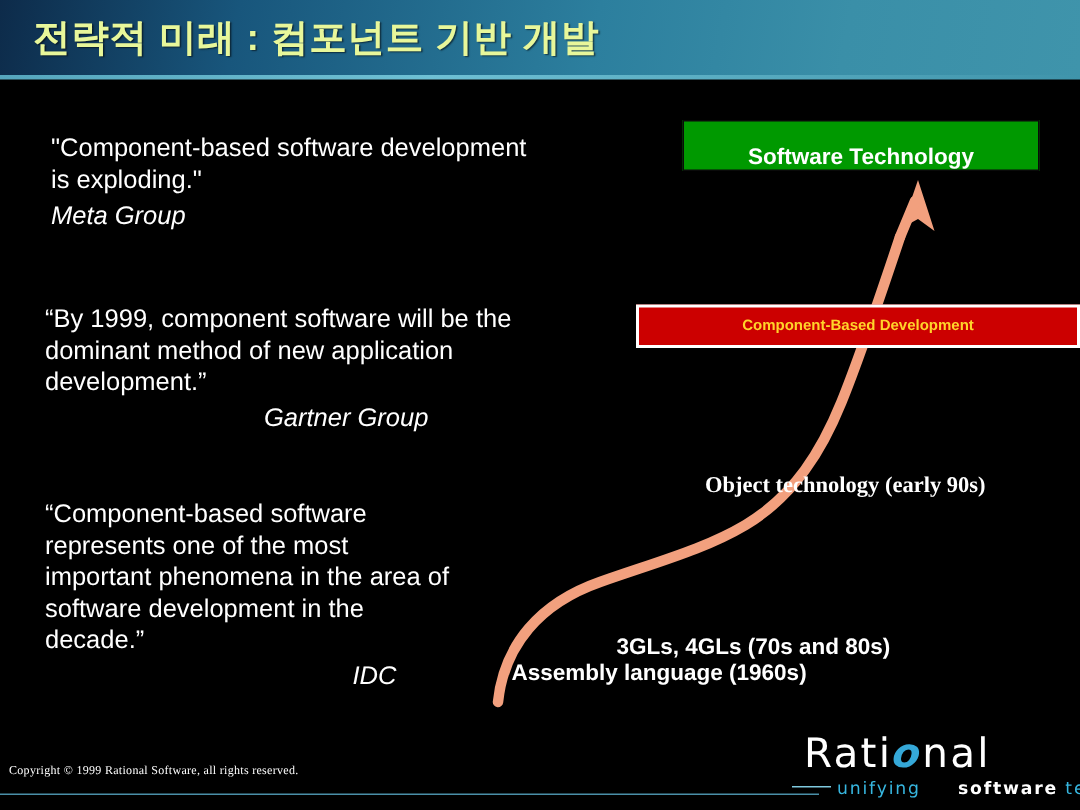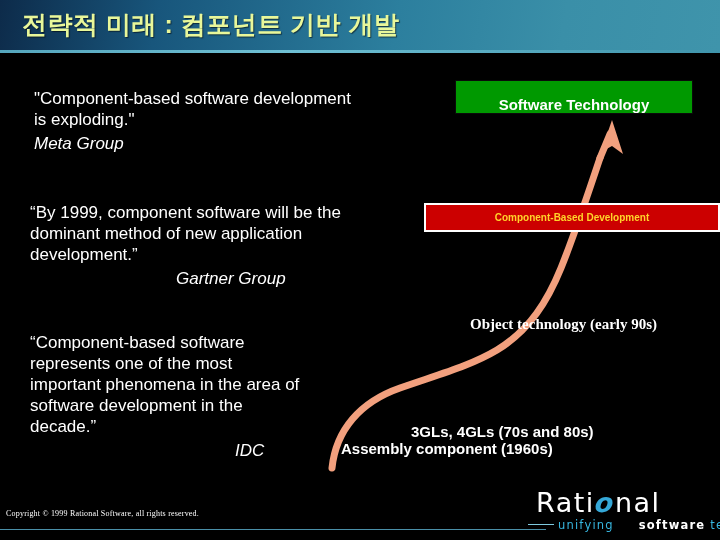--- a/index.html
+++ b/index.html
@@ -236,21 +236,21 @@
   <div id="software-technology-box">
     <span>Software Technology</span>
   </div>
 
   <div id="component-based-box">
     <span>Component-Based Development</span>
   </div>
 
   <div class="era-label" id="label-object-tech">Object technology (early 90s)</div>
   <div class="era-label" id="label-gls">3GLs, 4GLs (70s and 80s)</div>
-  <div class="era-label" id="label-assembly">Assembly component (1960s)</div>
+  <div class="era-label" id="label-assembly">Assembly language (1960s)</div>
 
   <div id="footer-copyright">Copyright © 1999 Rational Software, all rights reserved.</div>
   <div id="footer-rule"></div>
 
   <div id="rational-logo">
     <div id="logo-wordmark"><span>Rati</span><span id="logo-o">o</span><span>nal</span></div>
     <div id="logo-dash"></div>
     <div id="logo-tagline"><span class="tag-cyan">unifying</span>&nbsp;<span class="tag-white">software</span>&nbsp;<span class="tag-cyan">teams</span></div>
   </div>
 

